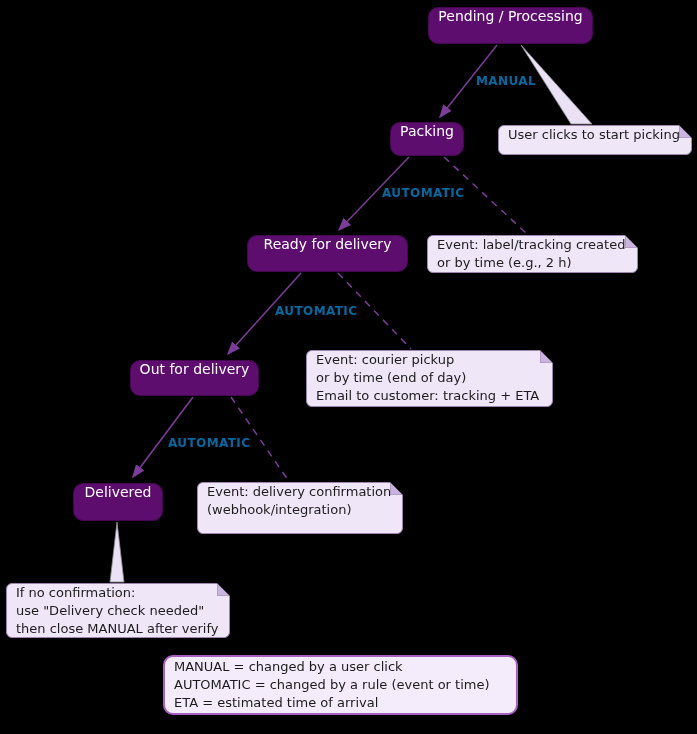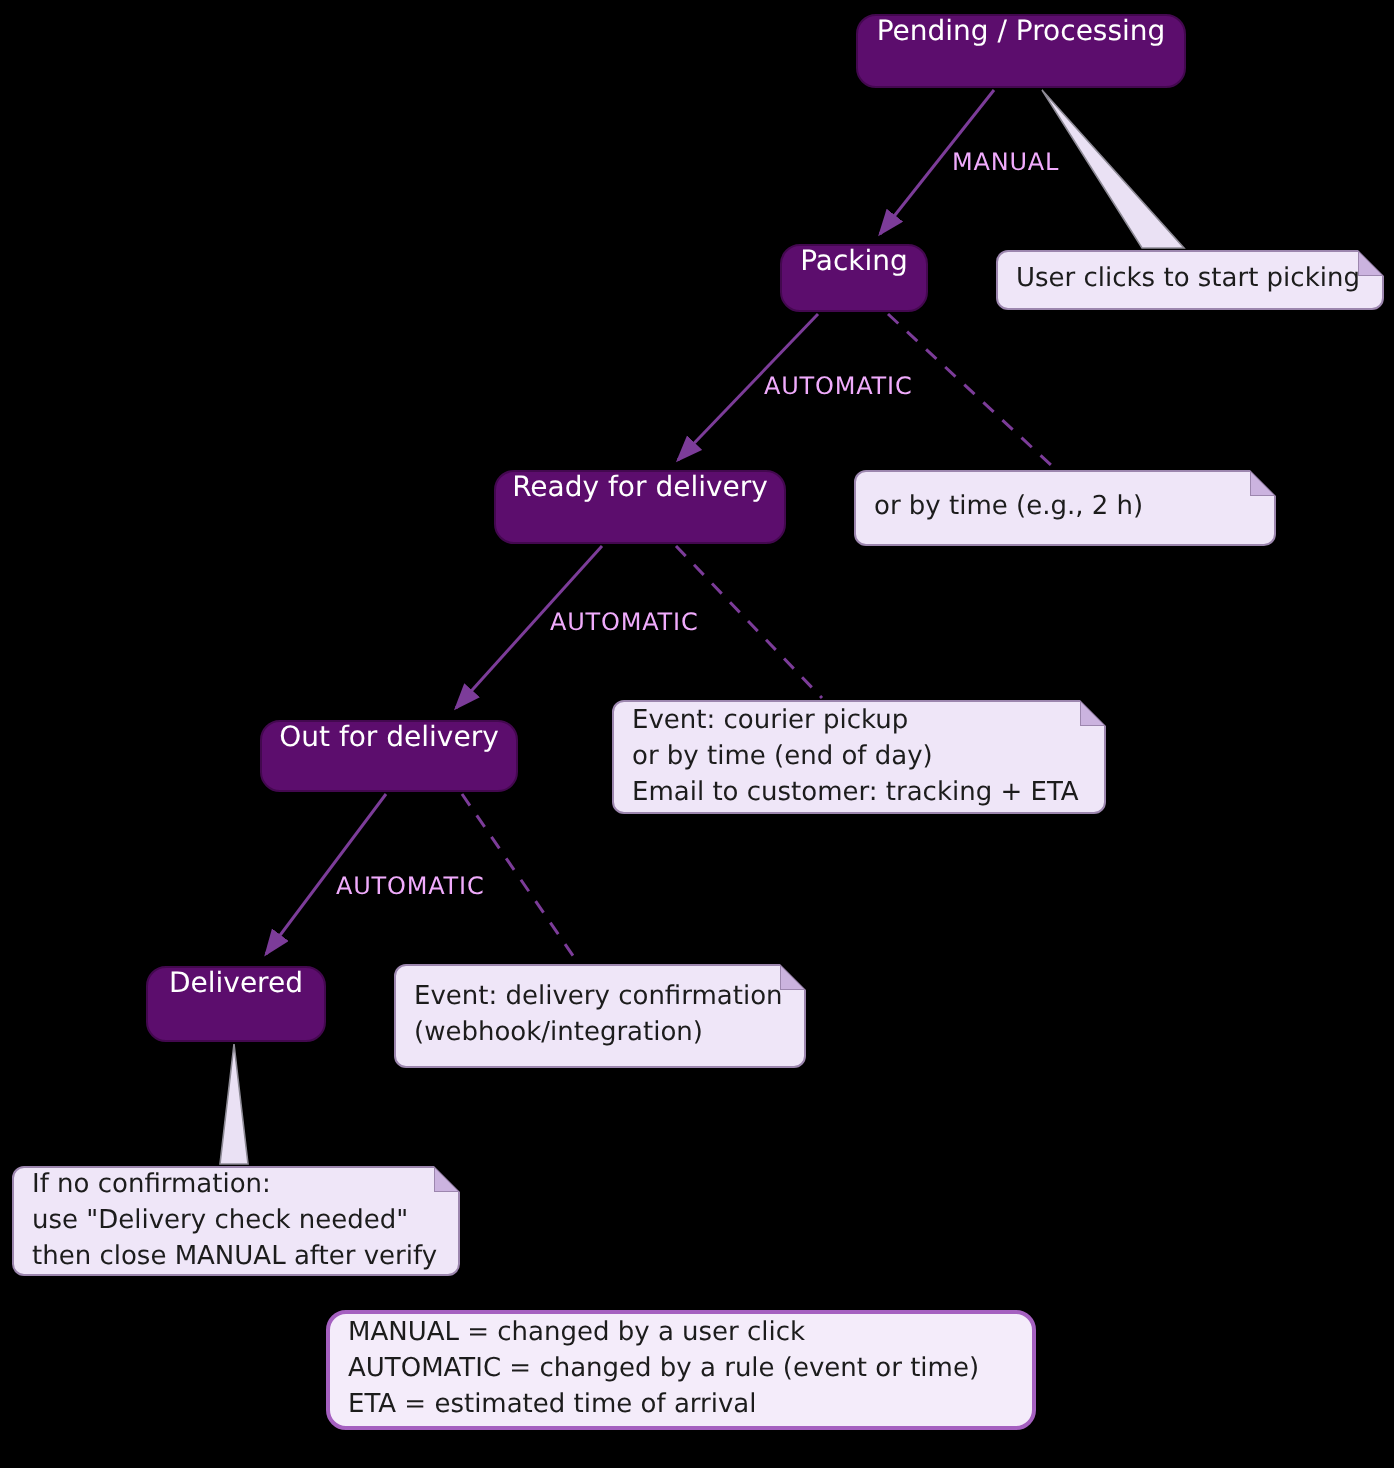--- a/index.html
+++ b/index.html
@@ -29,39 +29,39 @@
     border-radius: 10px;
     color: #FFFFFF;
     font-size: 14px;
     display: flex;
     align-items: flex-start;
     justify-content: center;
     white-space: nowrap;
   }
   .tlabel {
     position: absolute;
-    color: #f0abfc;
+    color: #0369a1;
     font-size: 12px;
-    font-weight: normal;
+    font-weight: bold;
     letter-spacing: 0.4px;
     white-space: nowrap;
   }
   .note {
     position: absolute;
     box-sizing: border-box;
     background: #EFE6F8;
     border: 1px solid #9C86AE;
     border-radius: 6px;
     color: #1C1C1C;
     font-size: 13px;
     line-height: 18px;
     padding: 0 9px;
     display: flex;
     flex-direction: column;
-    justify-content: center;
+    justify-content: flex-start;
     white-space: nowrap;
   }
   .note .fold {
     position: absolute;
     top: -1px;
     right: -1px;
     width: 13px;
     height: 13px;
   }
   .legend {
@@ -105,21 +105,21 @@
     <line x1="338" y1="273" x2="411" y2="349" stroke="#7C3C99" stroke-width="1.5" stroke-dasharray="7 6"></line>
     <line x1="231" y1="397" x2="288" y2="480" stroke="#7C3C99" stroke-width="1.5" stroke-dasharray="7 6"></line>
   </svg>
 
   <div class="state" style="left:428px; top:7px; width:165px; height:37px;">
     <span>Pending / Processing</span>
   </div>
   <div class="state" style="left:390px; top:122px; width:74px; height:34px;">
     <span>Packing</span>
   </div>
-  <div class="state" style="left:247px; top:235px; width:146px; height:37px;">
+  <div class="state" style="left:247px; top:235px; width:161px; height:37px;">
     <span>Ready for delivery</span>
   </div>
   <div class="state" style="left:130px; top:360px; width:129px; height:36px;">
     <span>Out for delivery</span>
   </div>
   <div class="state" style="left:73px; top:483px; width:90px; height:38px;">
     <span>Delivered</span>
   </div>
 
   <span class="tlabel" style="left:476px; top:74px;">MANUAL</span>
@@ -133,20 +133,21 @@
       <path d="M0 0 L13 0 L13 13 Z" fill="#000000"></path>
     </svg>
     <span class="line">User clicks to start picking</span>
   </div>
 
   <div class="note" style="left:427px; top:235px; width:211px; height:38px;">
     <svg class="fold" viewBox="0 0 13 13">
       <path d="M0 0 L13 13 L0 13 Z" fill="#CBB3DF" stroke="#9C86AE" stroke-width="1"></path>
       <path d="M0 0 L13 0 L13 13 Z" fill="#000000"></path>
     </svg>
+    <span class="line">Event: label/tracking created</span>
     <span class="line">or by time (e.g., 2 h)</span>
   </div>
 
   <div class="note" style="left:306px; top:350px; width:247px; height:57px;">
     <svg class="fold" viewBox="0 0 13 13">
       <path d="M0 0 L13 13 L0 13 Z" fill="#CBB3DF" stroke="#9C86AE" stroke-width="1"></path>
       <path d="M0 0 L13 0 L13 13 Z" fill="#000000"></path>
     </svg>
     <span class="line">Event: courier pickup</span>
     <span class="line">or by time (end of day)</span>

